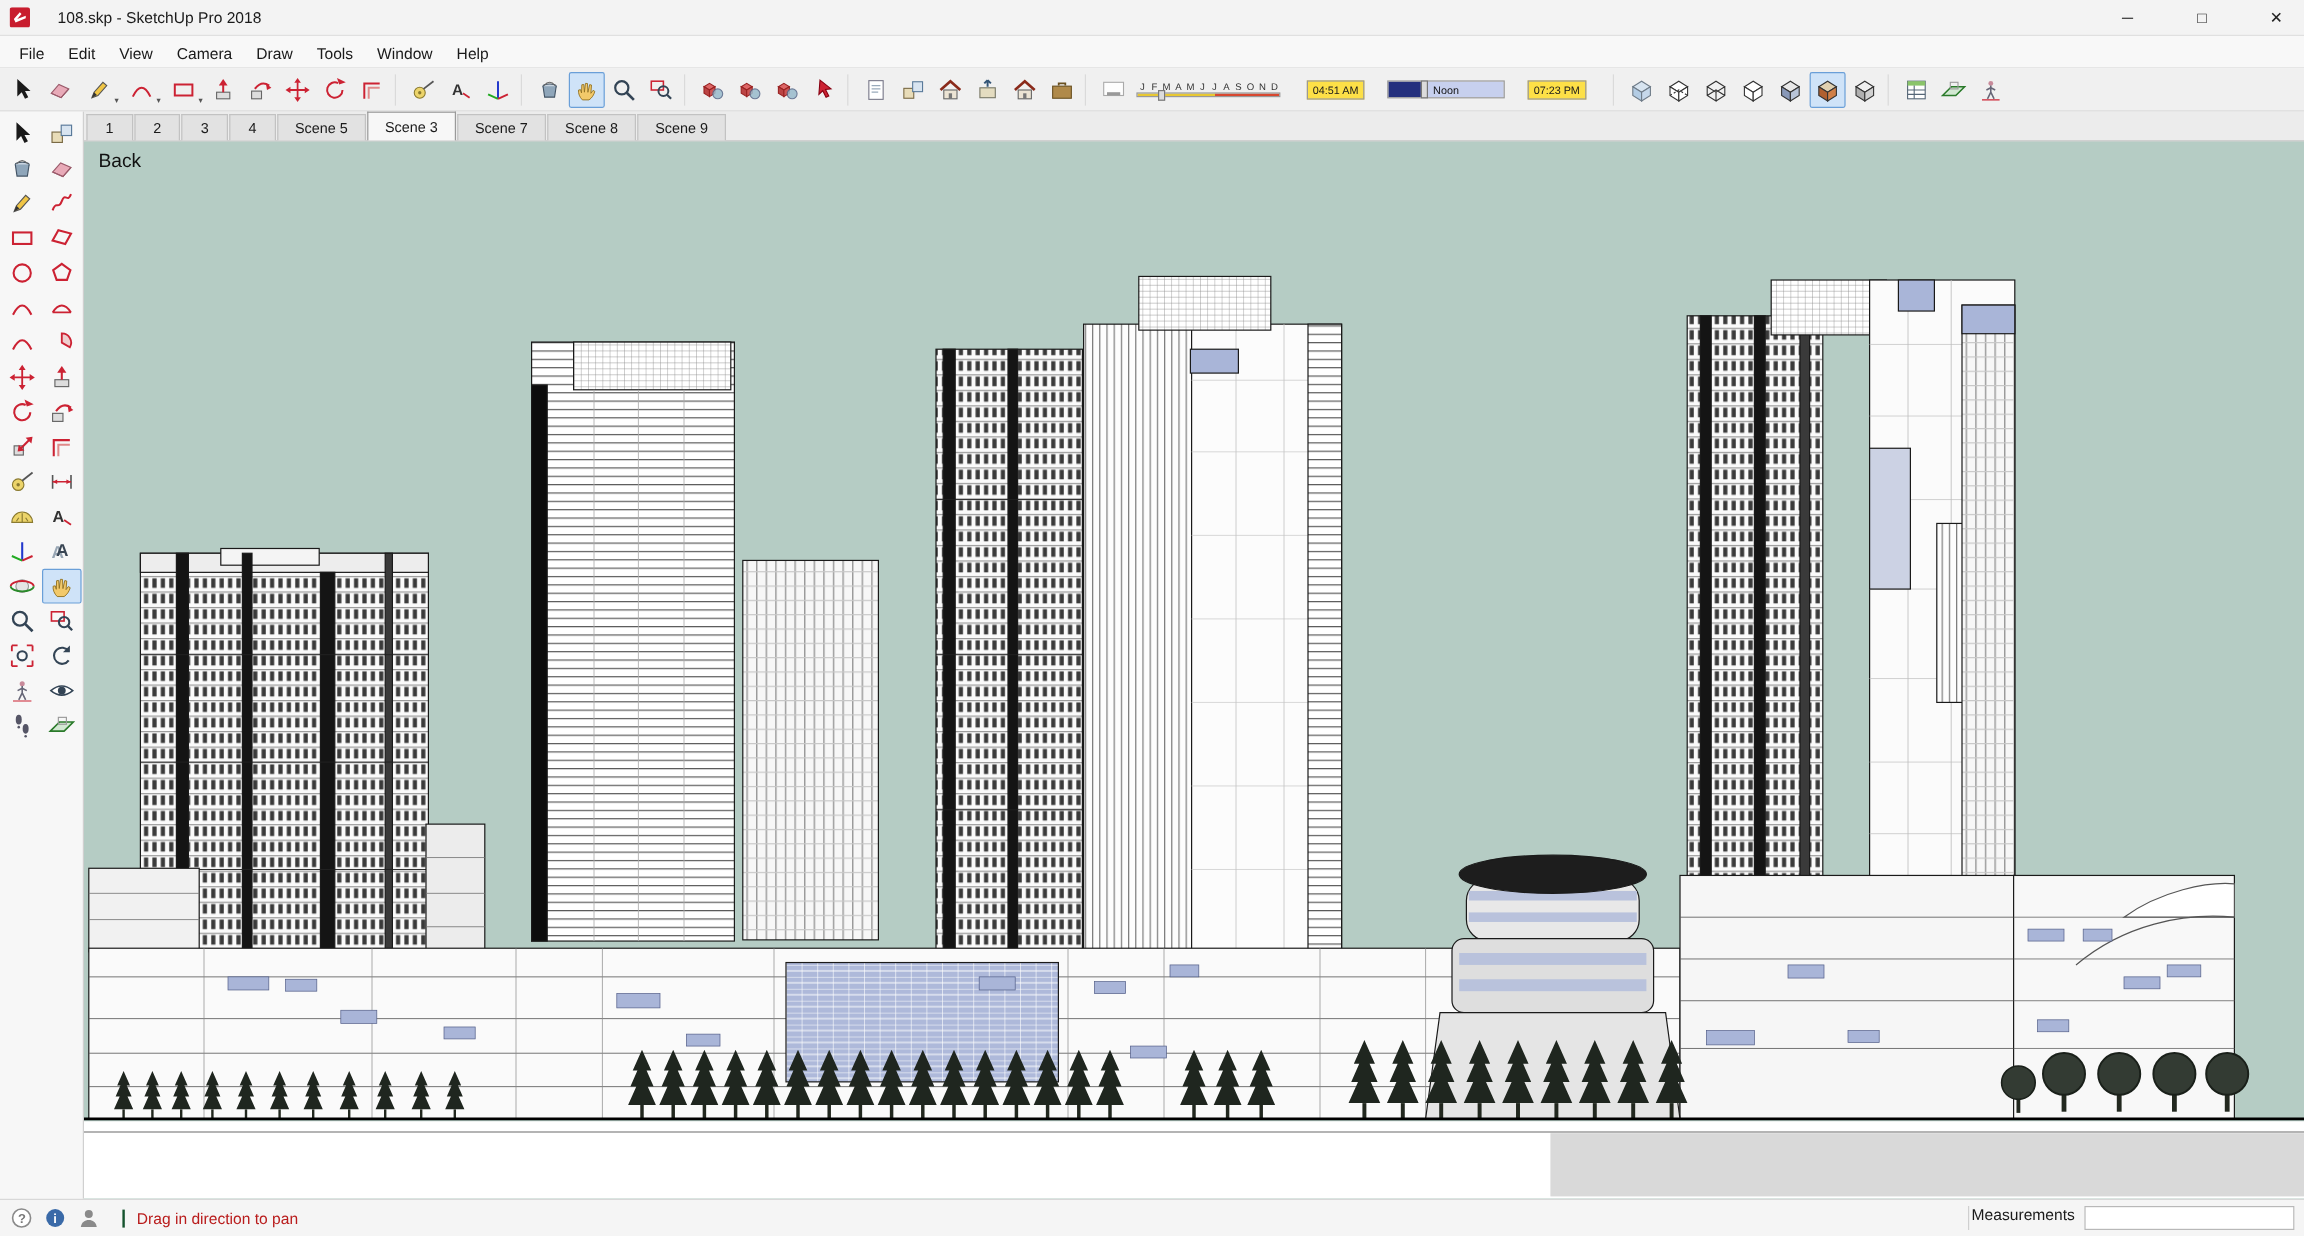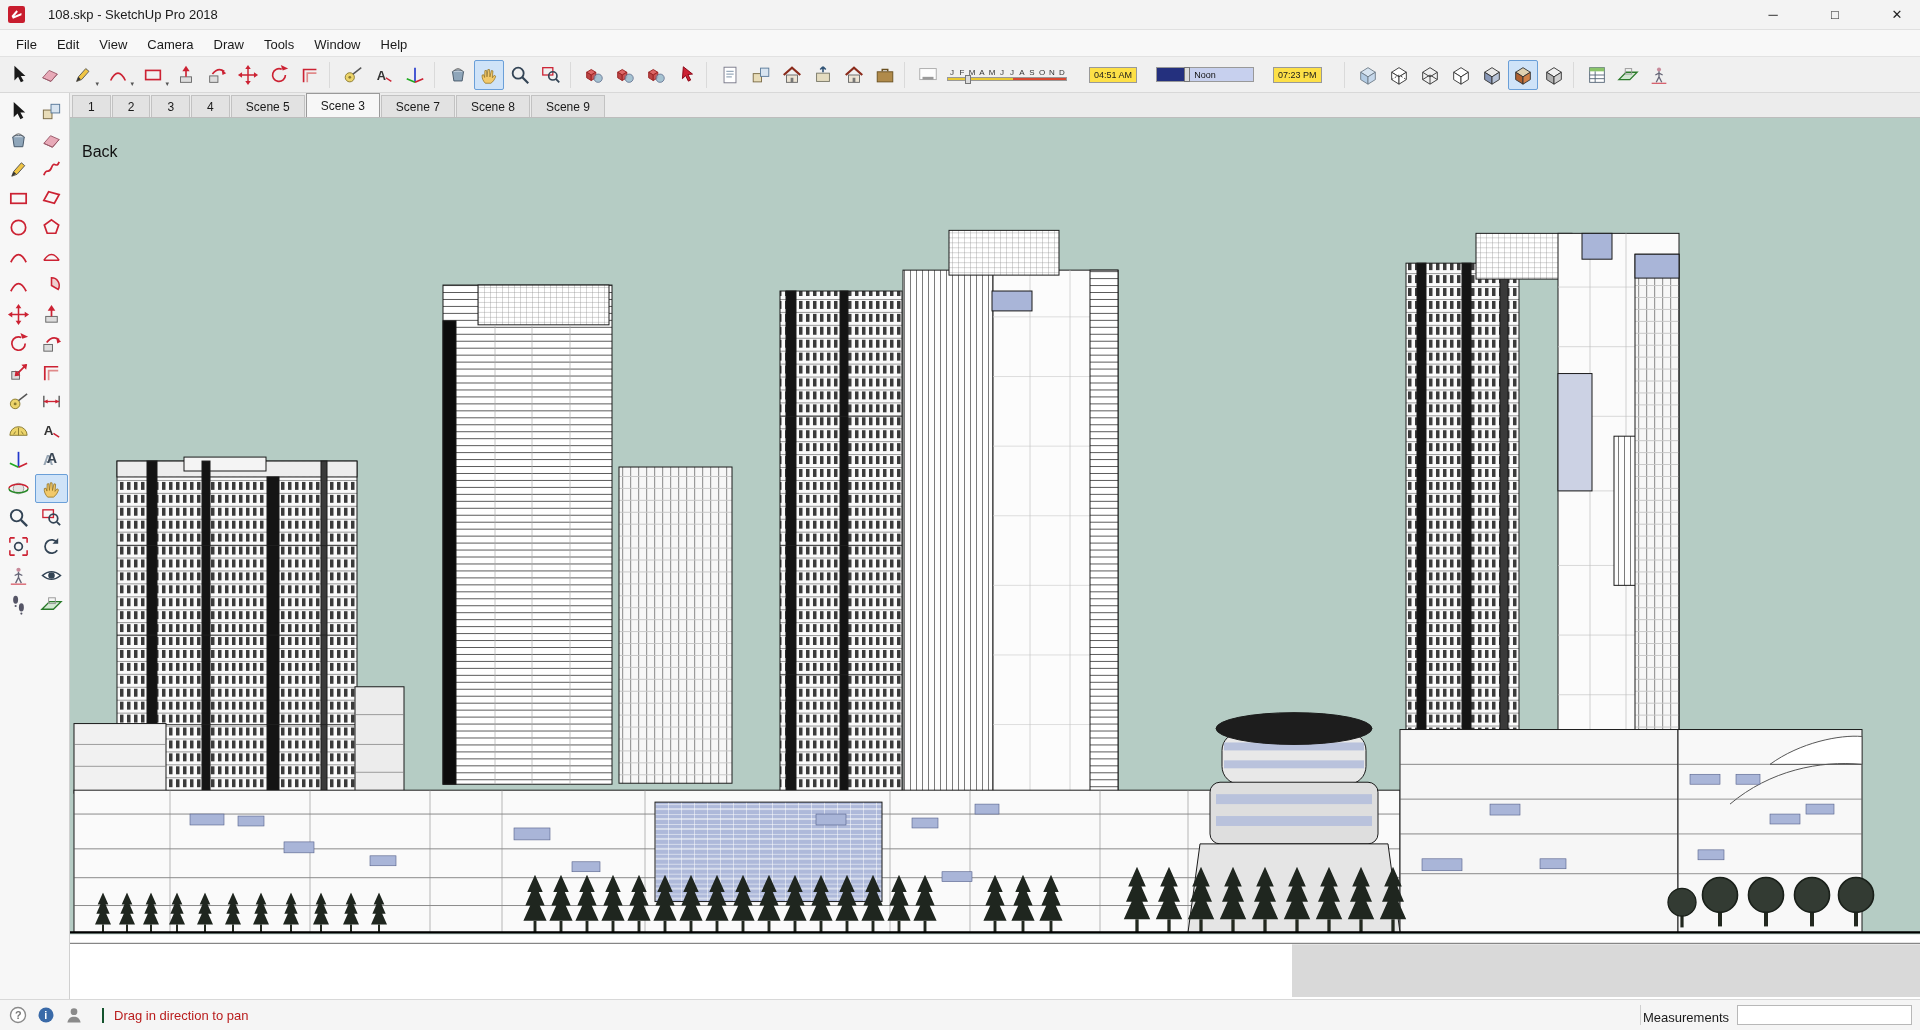--- a/index.html
+++ b/index.html
@@ -46,29 +46,29 @@
   .rightcol { flex:1; display:flex; flex-direction:column; min-width:0; }
   .tabsbar { height:25px; background:#ececec; display:flex; align-items:flex-end; border-bottom:1px solid #bdbdbd; padding-left:2px; }
   .stab { height:22px; display:flex; align-items:center; justify-content:center; padding:0 14px; font-size:12px;
     border:1px solid #c2c2c2; border-bottom:none; background:#e2e2e2; margin-right:1px; }
   .stab.num { padding:0 15px; }
   .stab.active { background:#f7f7f7; height:24px; border-color:#9a9a9a; }
 
   
   .canvas { position:relative; flex:1; background:#b5ccc4; overflow:hidden; }
   .canvas svg.scene { position:absolute; inset:0; width:100%; height:100%; }
-  .backlabel { position:absolute; top:25px; left:12px; font-size:16px; color:#111; }
+  .backlabel { position:absolute; top:8px; left:12px; font-size:16px; color:#111; }
 
   
   .statusbar { height:31px; background:#f5f5f5; border-top:1px solid #d8d8d8; display:flex; align-items:center; padding:0 8px; }
   .sicon { width:20px; height:20px; margin-right:8px; }
   .sicon svg { width:20px; height:20px; }
   .hint { margin-left:10px; padding-left:10px; border-left:2px solid #14532d; font-size:13px; color:#b91c1c; }
   .statusbar .spacer { flex:1; }
-  .meas { display:flex; align-items:flex-end; gap:8px; padding-left:2px; border-left:1px solid #cfcfcf; }
+  .meas { display:flex; align-items:flex-start; gap:8px; padding-left:2px; border-left:1px solid #cfcfcf; }
   .meas input { width:175px; height:20px; border:1px solid #b8b8b8; background:#fff; font-size:12px; padding:0 4px; }
 </style>
 </head>
 <body>
 
 <svg width="0" height="0" style="position:absolute">
   <defs>
     <symbol id="i-sel" viewBox="0 0 24 24">
         <path d="M7 2v16l4-4 3 6 3-1.5-3-5.5h5z" fill="#1a1a1a"></path>
       </symbol>

